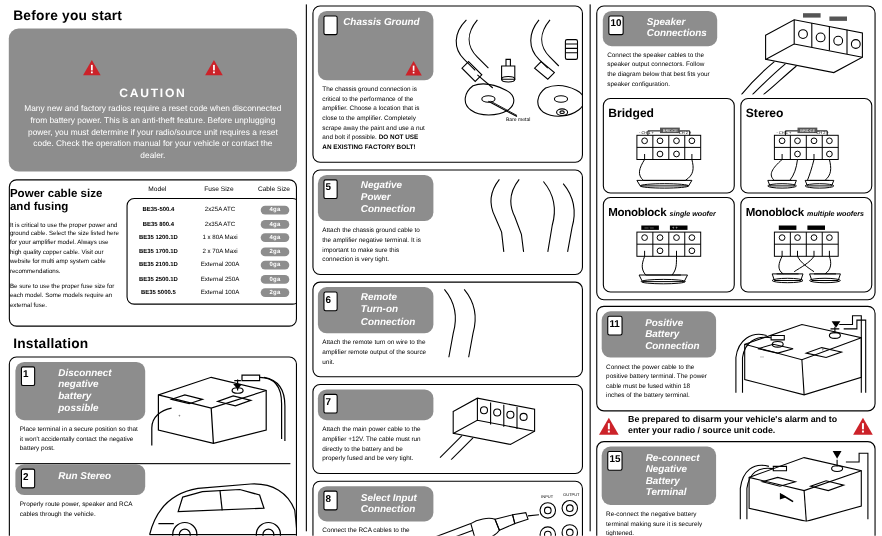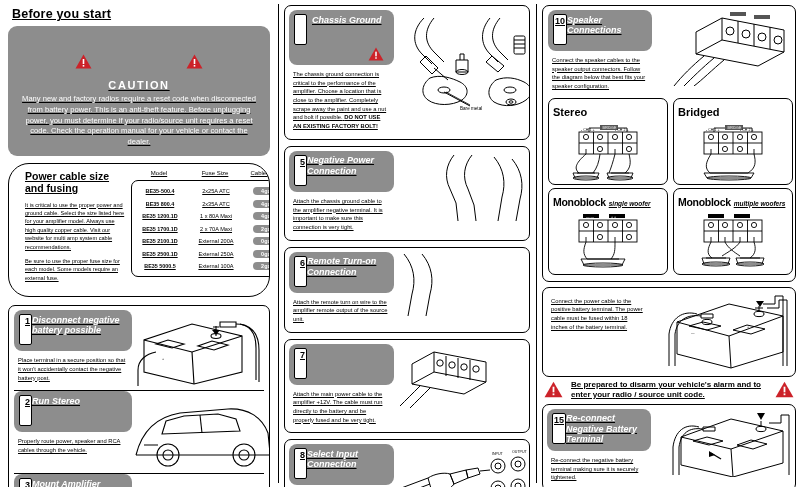--- a/index.html
+++ b/index.html
@@ -3,21 +3,21 @@
 <meta charset="utf-8">
 <style>
   * { box-sizing: border-box; margin: 0; padding: 0; }
   body {
     width: 802px; height: 487px;
     background: #ffffff;
     font-family: "Liberation Sans", sans-serif;
     color: #000;
     overflow: hidden;
   }
-  .page { position: relative; width: 802px; height: 487px; display: flex; gap: 0; text-decoration: underline; }
+  .page { position: relative; width: 802px; height: 487px; display: flex; gap: 0; }
 
   .col { position: relative; }
   .col-left  { width: 278px; padding: 5px 8px 5px 8px; }
   .col-mid   { width: 258px; padding: 5px 6px; }
   .col-right { width: 266px; padding: 5px 6px; }
 
   .vrule {
     position: absolute; top: 4px; bottom: 4px; width: 1px; background: #000;
   }
   .vrule-1 { left: 278px; }
@@ -51,21 +51,21 @@
     display: flex; align-items: center; justify-content: center; gap: 16px;
     margin-bottom: 3px;
   }
   .caution-head .word {
     font-size: 11px; font-weight: bold; letter-spacing: 1.6px; color: #fff; margin-top: 47px;
   }
   .caution-text { font-size: 7.6px; line-height: 1.42; }
   .tri-svg { display: block; }
 
   
-  .pwr-panel { padding: 6px 16px 8px; margin-bottom: 8px; border-radius: 21px; }
+  .pwr-panel { padding: 6px 0 8px; margin-bottom: 8px; }
   .pwr-row { display: flex; }
   .pwr-left { width: 100px; flex: none; }
   .pwr-left h2 {
     font-size: 10.5px; font-weight: bold; line-height: 1.18; margin-bottom: 6px;
   }
   .pwr-left p { font-size: 5.6px; line-height: 1.5; margin-bottom: 6px; }
   .pwr-right { flex: 1; padding-left: 6px; }
   .tbl-head { display: flex; font-size: 6px; margin-bottom: 4px; padding: 0 2px; }
   .tbl-head span { text-align: center; }
   .c-model { width: 52px; }
@@ -81,30 +81,30 @@
     display: inline-block;
     background: #8d8d8d; color: #fff;
     border-radius: 4px;
     font-size: 5.4px; font-weight: bold;
     padding: 1px 0; width: 26px; text-align: center;
     letter-spacing: .2px;
   }
   .step-head {
     background: #8d8d8d;
     border-radius: 8px;
-    display: flex; align-items: flex-start; gap: 0;
+    display: flex; align-items: flex-start; gap: 21px;
     padding: 4px 10px 6px 5px;
     min-height: 22px;
   }
   .step-num {
     background: #fff; color: #000;
     border: 1px solid #000;
     border-radius: 2px;
     font-size: 9px; font-weight: bold;
-    min-width: 13px; height: 31px; line-height: 12px; text-align: right;
+    min-width: 13px; height: 18px; line-height: 12px; text-align: left;
     flex: none; padding: 0 1px;
   }
   .step-num.blank { color: transparent; }
   .step-title {
     color: #fff; font-style: italic; font-weight: bold;
     font-size: 9px; line-height: 1.18; padding-top: .5px;
   }
   .step-body { font-size: 5.8px; line-height: 1.5; padding: 5px 6px 4px 4px; }
   .step-body b { font-weight: bold; }
 
@@ -235,20 +235,21 @@
             <div class="tbl-row">
               <span class="c-model">BE35 5000.5</span>
               <span class="c-fuse">External 100A</span>
               <span class="c-cable"><i class="ga-badge" style="font-style:normal">2ga</i></span>
             </div>
           </div>
         </div>
       </div>
     </div>
 
+    <h1 class="section-title">Installation</h1>
 
     <div class="panel install-panel">
 
       <div class="install-step">
         <div class="txt">
           <div class="step-head">
             <span class="step-num">1</span>
             <span class="step-title">Disconnect negative battery possible</span>
           </div>
           <div class="step-body">Place terminal in a secure position so that it won't accidentally contact the negative battery post.</div>
@@ -499,20 +500,48 @@
               <path d="M62 48 C50 58 40 68 32 76"></path>
               <path d="M72 50 C60 60 50 70 42 76"></path>
             </g>
             <rect x="78" y="2" width="16" height="4" fill="#555"></rect>
             <rect x="102" y="5" width="16" height="4" fill="#555"></rect>
           </svg>
         </div>
       </div>
 
       <div class="diagram-grid">
+        <div class="diagram">
+          <h3>Bridged</h3>
+          <div class="dia-art">
+            <svg width="110" height="62" viewBox="0 0 110 62">
+              <g fill="none" stroke="#000" stroke-width=".9">
+                <rect x="26" y="12" width="58" height="22"></rect>
+                <path d="M26 23 L84 23 M40.5 12 L40.5 34 M55 12 L55 34 M69.5 12 L69.5 34"></path>
+                <circle cx="33" cy="17" r="2.6"></circle>
+                  <circle cx="47" cy="17" r="2.6"></circle>
+                <circle cx="62" cy="17" r="2.6"></circle>
+                  <circle cx="76" cy="17" r="2.6"></circle>
+                <circle cx="47" cy="29" r="2.6"></circle>
+                  <circle cx="62" cy="29" r="2.6"></circle>
+                <path d="M33 29 L33 34 M76 29 L76 34"></path>
+                <path d="M33 34 C28 42 26 48 32 53"></path>
+                <path d="M76 34 C78 42 78 48 70 53"></path>
+                <path d="M26 53 L76 53 L73 58 L29 58 Z"></path>
+                <path d="M32 53 L70 53"></path>
+                <ellipse cx="51" cy="58" rx="22" ry="2"></ellipse>
+                <path d="M36 8 L74 8 M36 8 L36 12 M74 8 L74 12"></path>
+              </g>
+              <rect x="47" y="5" width="18" height="5" fill="#555"></rect>
+              <text class="lbl-sm" x="49.5" y="9" fill="#fff">BRIDGE</text>
+              <text class="lbl-sm" x="28" y="11" fill="#000">- CH 1 +</text>
+              <text class="lbl-sm" x="62" y="11" fill="#000">- CH 2 +</text>
+            </svg>
+          </div>
+        </div>
         <div class="diagram">
           <h3>Stereo</h3>
           <div class="dia-art">
             <svg width="110" height="62" viewBox="0 0 110 62">
               <g fill="none" stroke="#000" stroke-width=".9">
                 <rect x="26" y="12" width="58" height="22"></rect>
                 <path d="M26 23 L84 23 M40.5 12 L40.5 34 M55 12 L55 34 M69.5 12 L69.5 34"></path>
                 <circle cx="33" cy="17" r="2.6"></circle>
                   <circle cx="47" cy="17" r="2.6"></circle>
                 <circle cx="62" cy="17" r="2.6"></circle>
@@ -532,48 +561,20 @@
                 <ellipse cx="67" cy="58" rx="13" ry="2"></ellipse>
                 <path d="M36 8 L74 8 M36 8 L36 12 M74 8 L74 12"></path>
               </g>
               <rect x="47" y="5" width="18" height="5" fill="#555"></rect>
               <text class="lbl-sm" x="49.5" y="9" fill="#fff">BRIDGE</text>
               <text class="lbl-sm" x="28" y="11" fill="#000">- CH 1 +</text>
               <text class="lbl-sm" x="62" y="11" fill="#000">- CH 2 +</text>
             </svg>
           </div>
         </div>
-        <div class="diagram">
-          <h3>Bridged</h3>
-          <div class="dia-art">
-            <svg width="110" height="62" viewBox="0 0 110 62">
-              <g fill="none" stroke="#000" stroke-width=".9">
-                <rect x="26" y="12" width="58" height="22"></rect>
-                <path d="M26 23 L84 23 M40.5 12 L40.5 34 M55 12 L55 34 M69.5 12 L69.5 34"></path>
-                <circle cx="33" cy="17" r="2.6"></circle>
-                  <circle cx="47" cy="17" r="2.6"></circle>
-                <circle cx="62" cy="17" r="2.6"></circle>
-                  <circle cx="76" cy="17" r="2.6"></circle>
-                <circle cx="47" cy="29" r="2.6"></circle>
-                  <circle cx="62" cy="29" r="2.6"></circle>
-                <path d="M33 29 L33 34 M76 29 L76 34"></path>
-                <path d="M33 34 C28 42 26 48 32 53"></path>
-                <path d="M76 34 C78 42 78 48 70 53"></path>
-                <path d="M26 53 L76 53 L73 58 L29 58 Z"></path>
-                <path d="M32 53 L70 53"></path>
-                <ellipse cx="51" cy="58" rx="22" ry="2"></ellipse>
-                <path d="M36 8 L74 8 M36 8 L36 12 M74 8 L74 12"></path>
-              </g>
-              <rect x="47" y="5" width="18" height="5" fill="#555"></rect>
-              <text class="lbl-sm" x="49.5" y="9" fill="#fff">BRIDGE</text>
-              <text class="lbl-sm" x="28" y="11" fill="#000">- CH 1 +</text>
-              <text class="lbl-sm" x="62" y="11" fill="#000">- CH 2 +</text>
-            </svg>
-          </div>
-        </div>
       </div>
 
       <div class="diagram-grid">
         <div class="diagram">
           <h3 class="small">Monoblock</h3><span class="sub">single woofer</span>
           <div class="dia-art">
             <svg width="110" height="58" viewBox="0 0 110 58">
               <g fill="none" stroke="#000" stroke-width=".9">
                 <rect x="26" y="10" width="58" height="22"></rect>
                 <path d="M26 21 L84 21 M40.5 10 L40.5 32 M55 10 L55 32 M69.5 10 L69.5 32"></path>
@@ -623,20 +624,24 @@
               <rect x="30" y="4" width="16" height="4" fill="#000"></rect>
               <rect x="56" y="4" width="16" height="4" fill="#000"></rect>
             </svg>
           </div>
         </div>
       </div>
     </div>
 
     <div class="panel" style="display:flex;padding:4px;min-height:82px">
       <div style="width:104px;flex:none">
+        <div class="step-head">
+          <span class="step-num">11</span>
+          <span class="step-title">Positive Battery Connection</span>
+        </div>
         <div class="step-body">Connect the power cable to the positive battery terminal. The power cable must be fused within 18 inches of the battery terminal.</div>
       </div>
       <div style="flex:1">
         <svg width="146" height="80" viewBox="0 0 146 80">
           <g fill="none" stroke="#000" stroke-width="1">
             <path d="M26 30 L26 62 L80 76 L132 60 L132 24 L78 12 Z"></path>
             <path d="M26 30 L78 44 L132 24"></path>
             <path d="M78 44 L80 76"></path>
             <path d="M38 34 L56 38 L70 34 L52 30 Z"></path>
             <path d="M82 38 L100 42 L114 37 L96 33 Z"></path>

